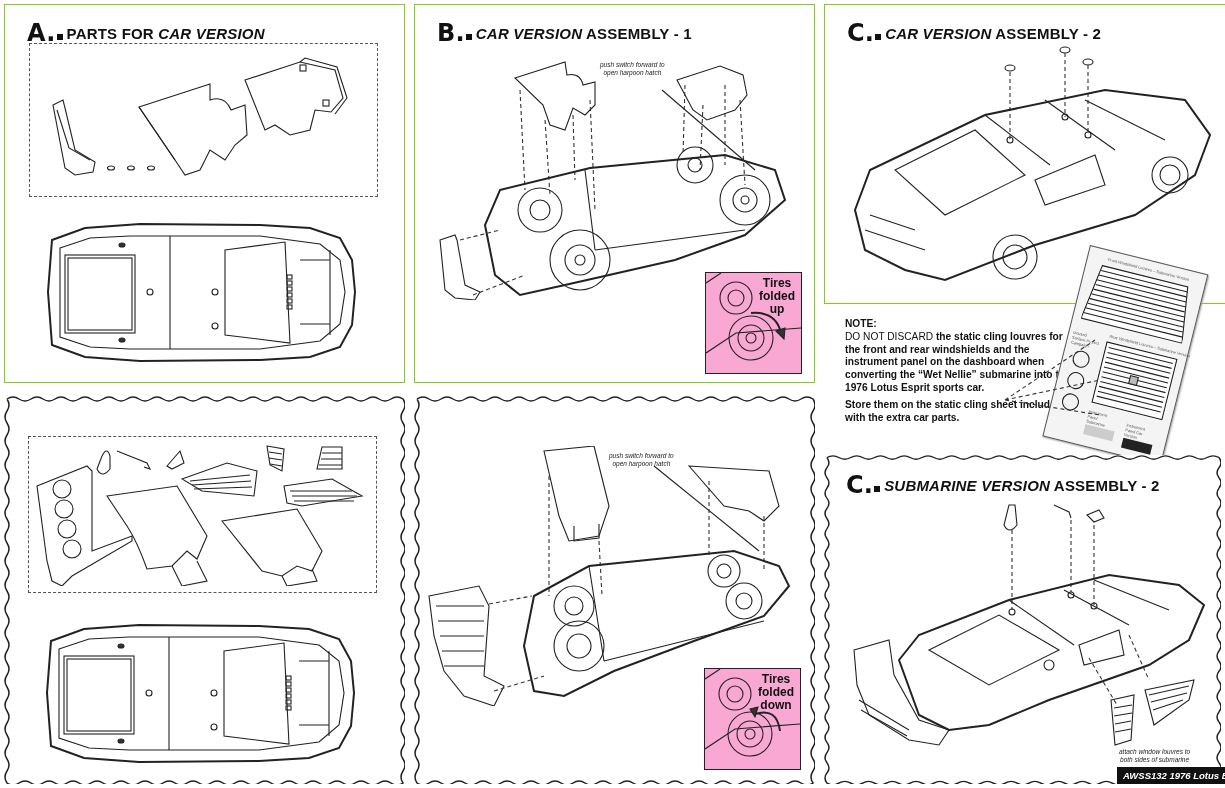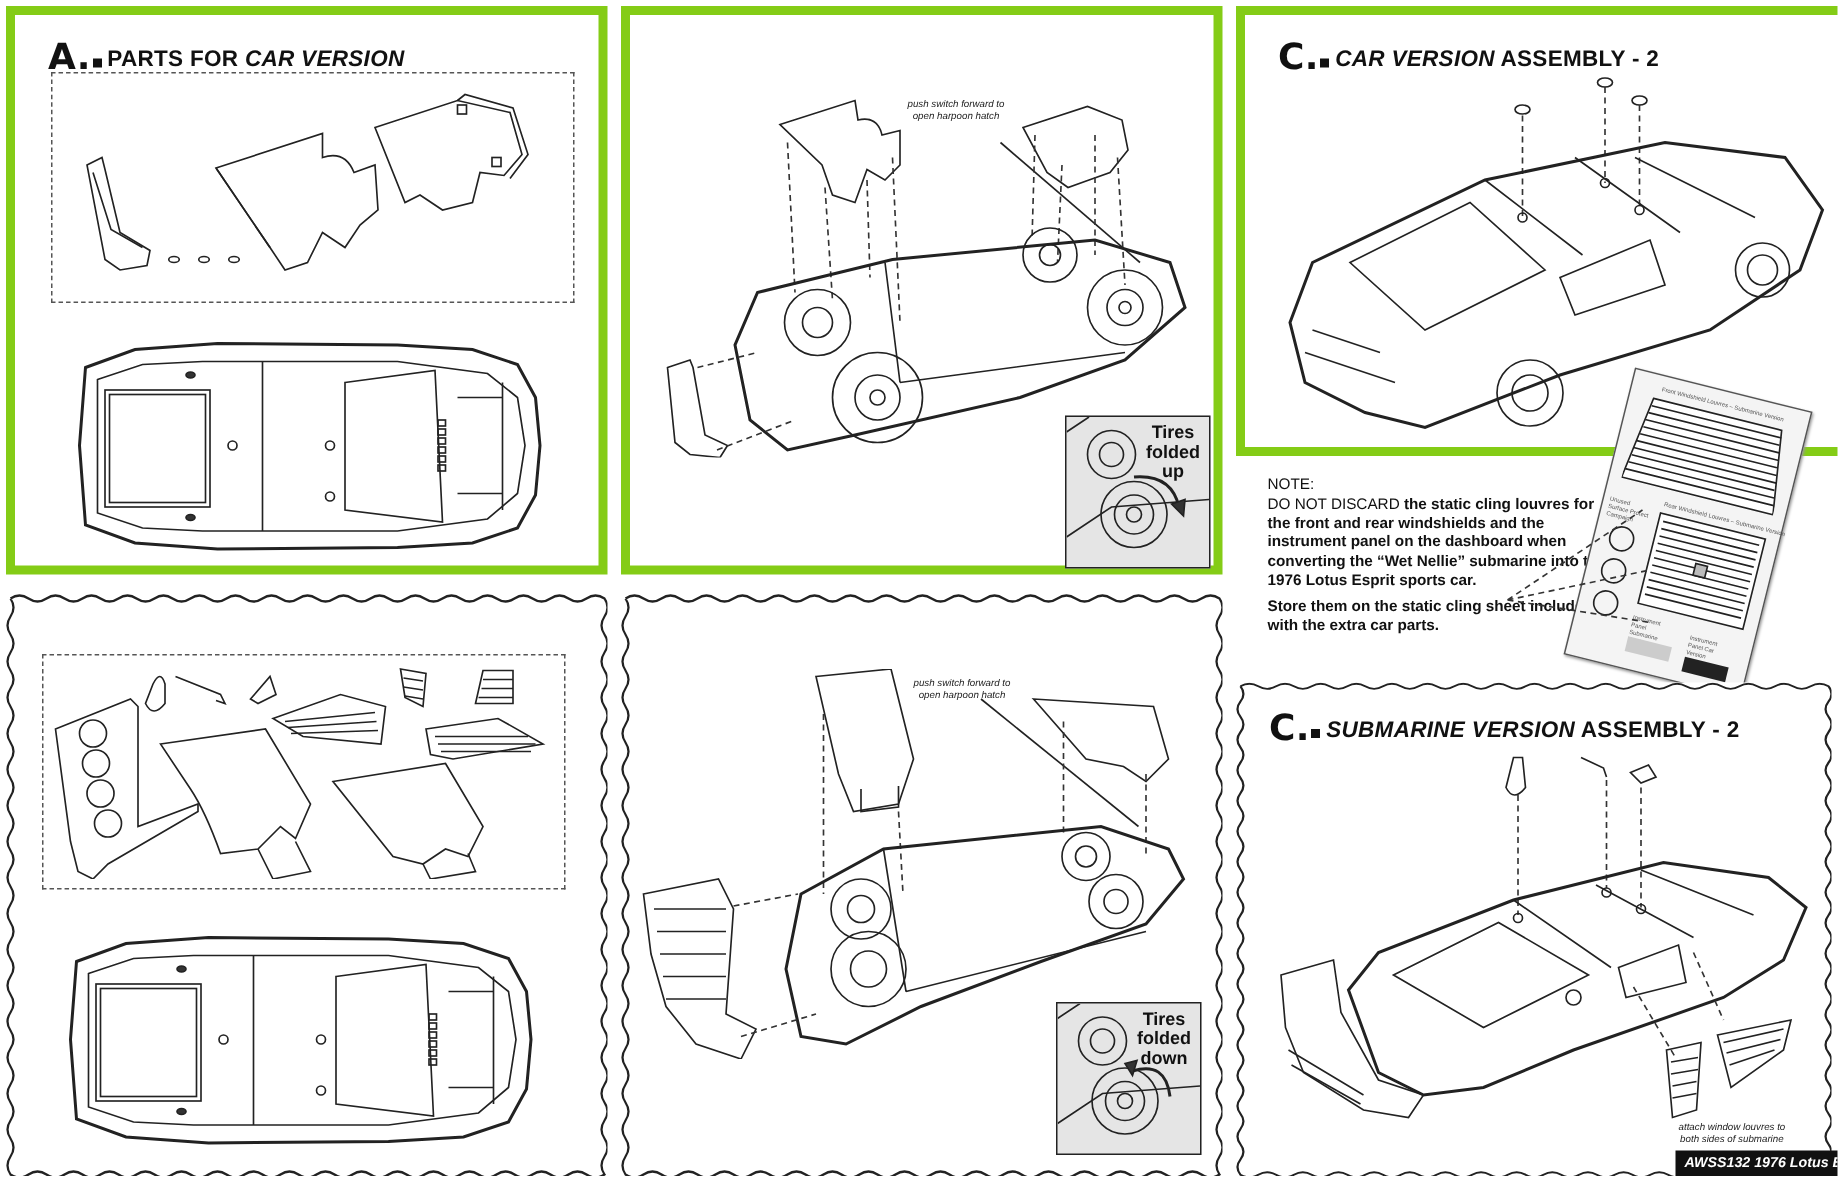--- a/index.html
+++ b/index.html
@@ -1,39 +1,39 @@
 <!DOCTYPE html>
 <html><head>
 <meta charset="utf-8">
 <style>
   html, body { margin:0; padding:0; background:#ffffff; }
   body { width:1225px; height:788px; position:relative; overflow:hidden;
          font-family:"Liberation Sans", "DejaVu Sans", sans-serif; color:#111; }
   .panel { position:absolute; background:#fff; box-sizing:border-box; }
-  .panel.solid { border:6px solid #84cc16; }
+  .panel.solid { border:1px solid #84cc16; }
   .panel.wavy { border:none; }
   .panel .wave { position:absolute; left:0; top:0; width:100%; height:100%; pointer-events:none; }
   .title { position:absolute; left:22px; top:14px; font-size:15px; font-weight:bold; letter-spacing:0.2px; white-space:nowrap; }
   .title .letter { font-size:24px; font-weight:900; font-family:"DejaVu Sans", sans-serif; margin-right:4px; vertical-align:-2px; }
   .title .letter::after { content:""; display:inline-block; width:6px; height:6px; background:#111; margin-left:1px; vertical-align:1px; }
   .title .ital { font-style:italic; font-weight:900; }
   .title .plain { font-weight:bold; }
   .dashed-box { position:absolute; border:1.5px dashed #555; }
   svg.art { position:absolute; }
   svg.art * { fill:none; stroke:#222; stroke-width:1.1; }
   svg.art .thick { stroke-width:2; }
   svg.art .dash { stroke-dasharray:4 3; stroke:#333; }
   svg.art .fill-dark { fill:#333; stroke:#222; }
   svg.art .fill-white { fill:#fff; }
   svg.art .fill-grey { fill:#bbb; }
   .tiny-note { position:absolute; font-size:6.5px; font-style:italic; line-height:8px; text-align:center; color:#222; white-space:nowrap; }
-  .inset { position:absolute; border:1.5px solid #222; background:#e5e5e5; overflow:hidden; }
+  .inset { position:absolute; border:1.5px solid #222; background:#f9a8d4; overflow:hidden; }
   .inset-label { position:absolute; right:6px; top:4px; font-size:12px; font-weight:bold; line-height:13px; text-align:center; }
   .note { position:absolute; font-size:10.2px; line-height:12.8px; font-weight:bold; color:#111; }
-  .note .head { font-weight:400;margin-top:12px; }
+  .note .head { font-weight:700;margin-top:12px; }
   .note .ital { font-weight:normal; }
   .note p { margin:0 0 4px 0; }
   .sheet { position:absolute; background:#f4f4f4; border:1px solid #555; transform-origin:0 0; box-shadow:1px 1px 2px #999; }
   .sheet .lbl { position:absolute; font-size:4px; color:#555; white-space:nowrap; }
   .footer-tag { position:absolute; background:#111; color:#fff; font-size:9.5px; font-style:italic; font-weight:bold; padding:3px 6px; white-space:nowrap; }
 </style>
 </head>
 <body>
 
 <div class="panel solid" style="left:4px; top:4px; width:401px; height:379px;">
@@ -76,20 +76,23 @@
       <rect x="247" y="67" width="5" height="4"></rect>
         <rect x="247" y="73" width="5" height="4"></rect>
       <rect x="247" y="79" width="5" height="4"></rect>
         <rect x="247" y="85" width="5" height="4"></rect>
     </g>
     <path d="M260 40 L290 40 M260 104 L290 104 M290 30 L290 115"></path>
   </svg>
 </div>
 
 <div class="panel solid" style="left:414px; top:4px; width:401px; height:379px;">
+  <div class="title">
+    <span class="letter">B.</span><span class="ital">CAR VERSION</span><span class="plain"> ASSEMBLY - 1</span>
+  </div>
   <div class="tiny-note" style="left:185px; top:56px; white-space:pre;">push switch forward to
 open harpoon hatch</div>
   <svg class="art" style="left:10px; top:55px;" width="390" height="240" viewBox="0 0 390 240">
     <path d="M237 30 L330 110"></path>
     <path d="M90 18 L140 2 L142 15 Q155 12 158 25 L170 22 L170 45 L160 55 L148 48 L140 70 L125 65 L118 45 Z"></path>
     <path d="M252 20 L295 6 L318 15 L322 35 L310 50 L296 55 L282 60 L268 50 Z"></path>
     <path class="dash" d="M95 30 L100 130 M120 60 L125 135 M148 55 L150 120 M165 40 L170 150"></path>
     <path class="dash" d="M260 25 L258 95 M278 45 L275 110 M300 25 L300 105 M315 40 L320 125"></path>
     <path class="thick" d="M75 130 L165 108 L300 95 L350 110 L360 140 L320 175 L250 200 L140 225 L95 235 L70 215 L60 165 Z"></path>
     <path d="M160 110 L170 190 M170 190 L320 170"></path>

